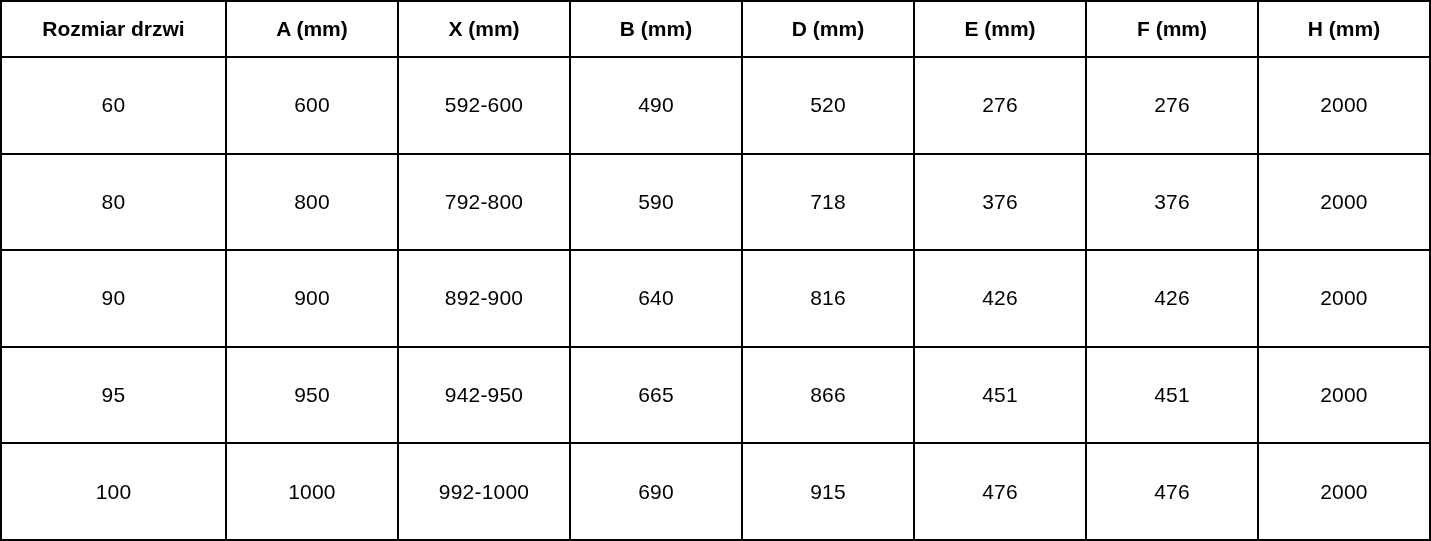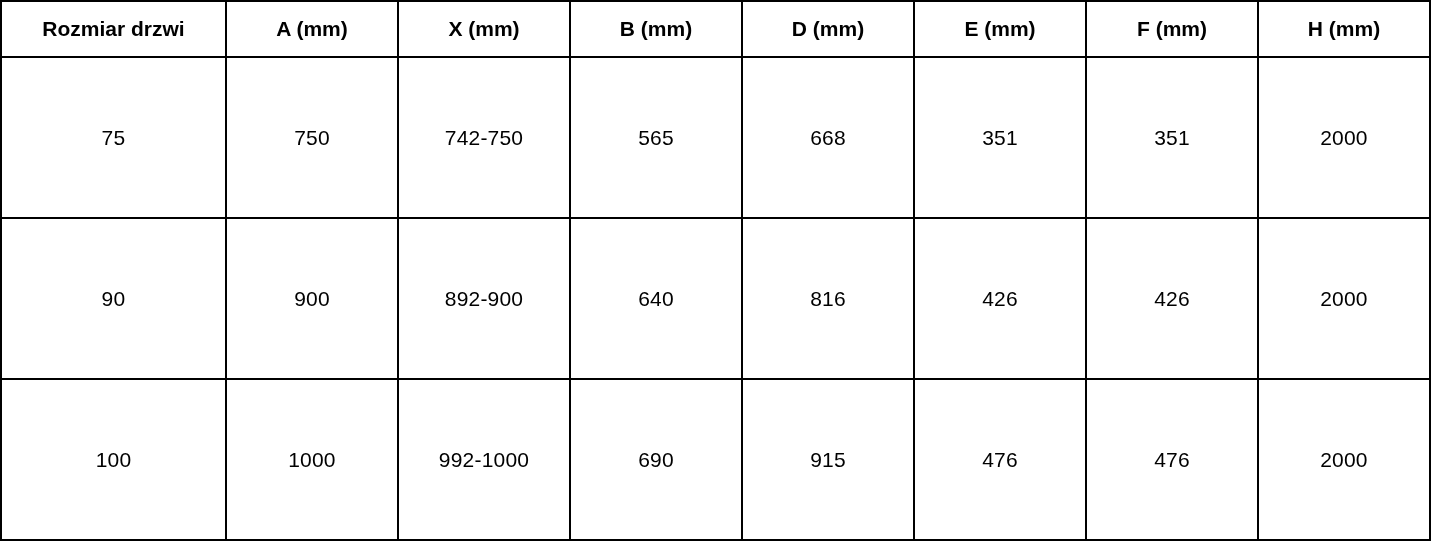--- a/index.html
+++ b/index.html
@@ -68,37 +68,57 @@
           <th>X (mm)</th>
           <th>B (mm)</th>
           <th>D (mm)</th>
           <th>E (mm)</th>
           <th>F (mm)</th>
           <th>H (mm)</th>
         </tr>
     </thead>
     <tbody>
         <tr>
-          <td>75</td>
-          <td>750</td>
-          <td>742-750</td>
-          <td>565</td>
-          <td>668</td>
-          <td>351</td>
-          <td>351</td>
+          <td>60</td>
+          <td>600</td>
+          <td>592-600</td>
+          <td>490</td>
+          <td>520</td>
+          <td>276</td>
+          <td>276</td>
+          <td>2000</td>
+        </tr>
+        <tr>
+          <td>80</td>
+          <td>800</td>
+          <td>792-800</td>
+          <td>590</td>
+          <td>718</td>
+          <td>376</td>
+          <td>376</td>
           <td>2000</td>
         </tr>
         <tr>
           <td>90</td>
           <td>900</td>
           <td>892-900</td>
           <td>640</td>
           <td>816</td>
           <td>426</td>
           <td>426</td>
+          <td>2000</td>
+        </tr>
+        <tr>
+          <td>95</td>
+          <td>950</td>
+          <td>942-950</td>
+          <td>665</td>
+          <td>866</td>
+          <td>451</td>
+          <td>451</td>
           <td>2000</td>
         </tr>
         <tr>
           <td>100</td>
           <td>1000</td>
           <td>992-1000</td>
           <td>690</td>
           <td>915</td>
           <td>476</td>
           <td>476</td>

